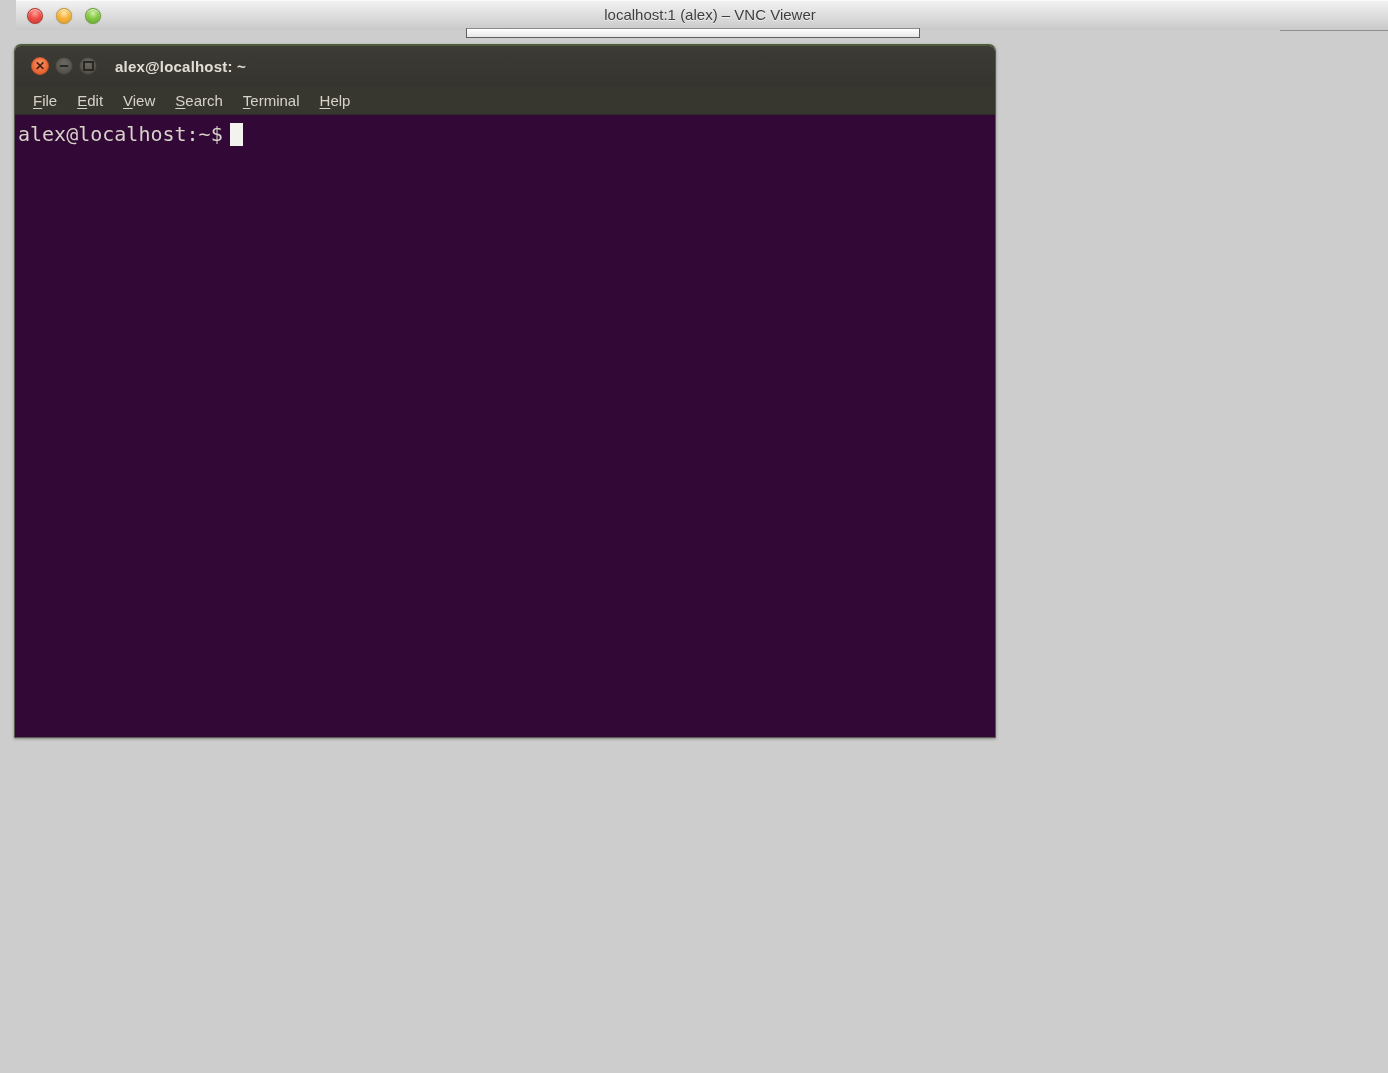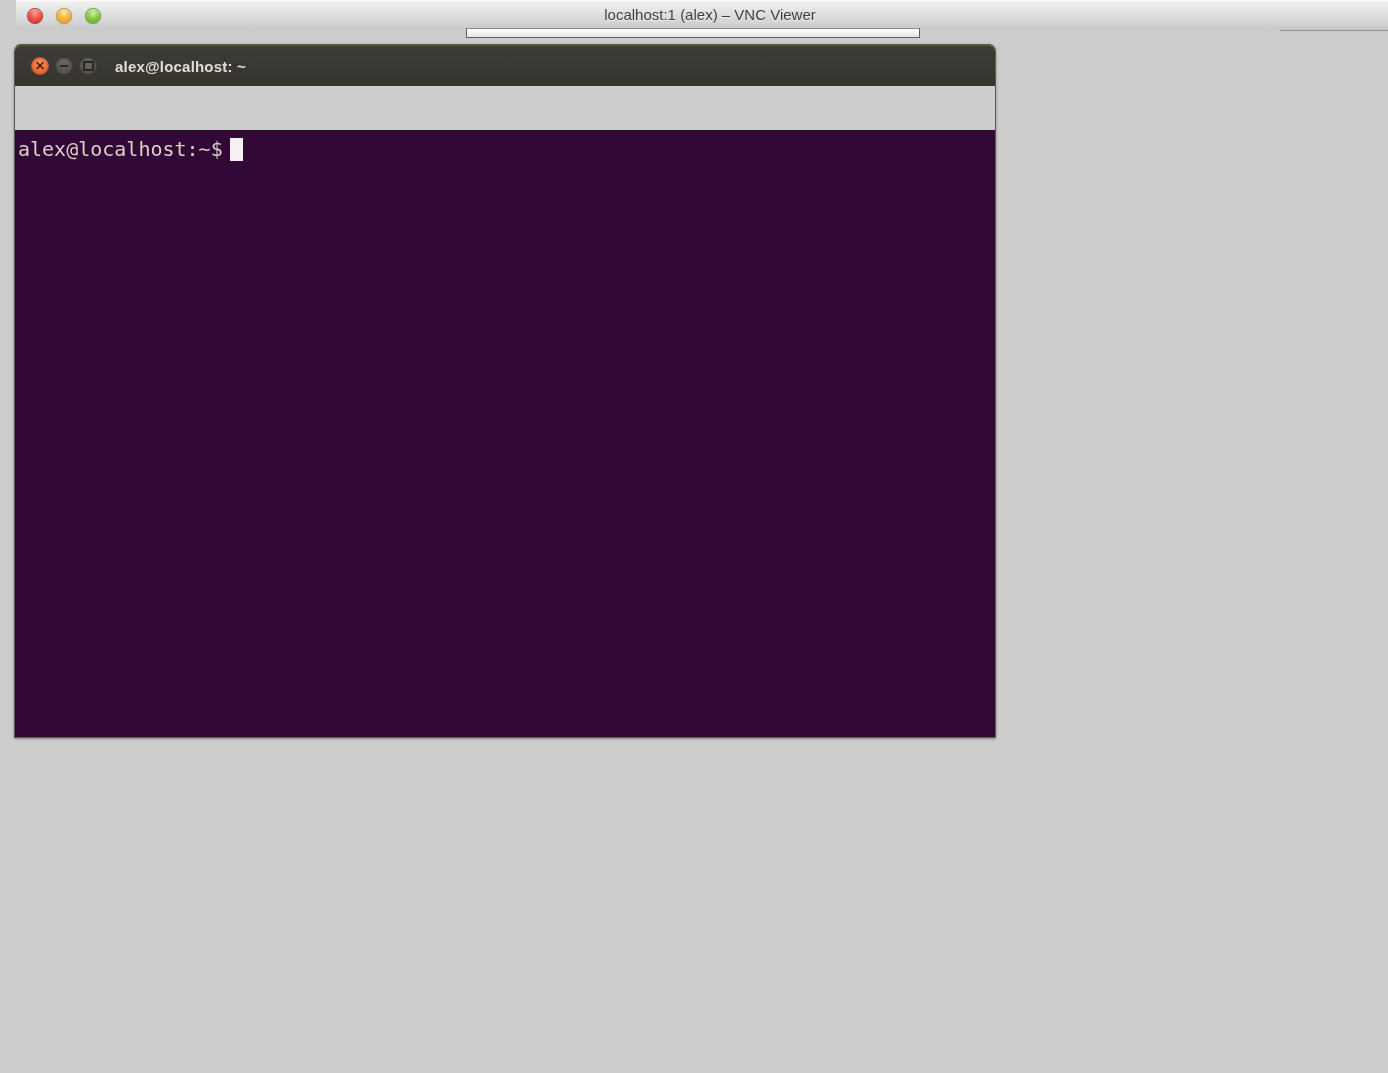--- a/index.html
+++ b/index.html
@@ -86,21 +86,20 @@
   }
   .menu-item .mn{text-decoration:underline;text-underline-offset:2px;}
   .term-body{
     flex:1 1 auto;
     background:#320836;
     color:#d8d3ca;
     font-family:"DejaVu Sans Mono", monospace;
     font-size:20px;line-height:26px;
     padding:6px 2px 0 3px;
     cursor:text;
-    margin-top:44px;
   }
   .term-line{white-space:pre;display:flex;align-items:center;}
   .cursor{
     display:inline-block;width:13px;height:23px;
     background:#f4f2ef;margin-left:7px;
   }
 </style>
 </head>
 <body>
 
@@ -121,20 +120,28 @@
 
     <div class="term-window">
 
       <div class="term-titlebar">
         <span class="tbtn close"></span>
         <span class="tbtn min"></span>
         <span class="tbtn max"></span>
         <span class="term-title">alex@localhost: ~</span>
       </div>
 
+      <div class="term-menubar" id="menubar">
+          <span class="menu-item"><span class="mn">F</span>ile</span>
+          <span class="menu-item"><span class="mn">E</span>dit</span>
+          <span class="menu-item"><span class="mn">V</span>iew</span>
+          <span class="menu-item"><span class="mn">S</span>earch</span>
+          <span class="menu-item"><span class="mn">T</span>erminal</span>
+          <span class="menu-item"><span class="mn">H</span>elp</span>
+        </div>
 
       <div class="term-body">
         <div class="term-line">
           <span>alex@localhost:~$</span><span class="cursor"></span>
         </div>
       </div>
 
     </div>
   </div>
 </div>

